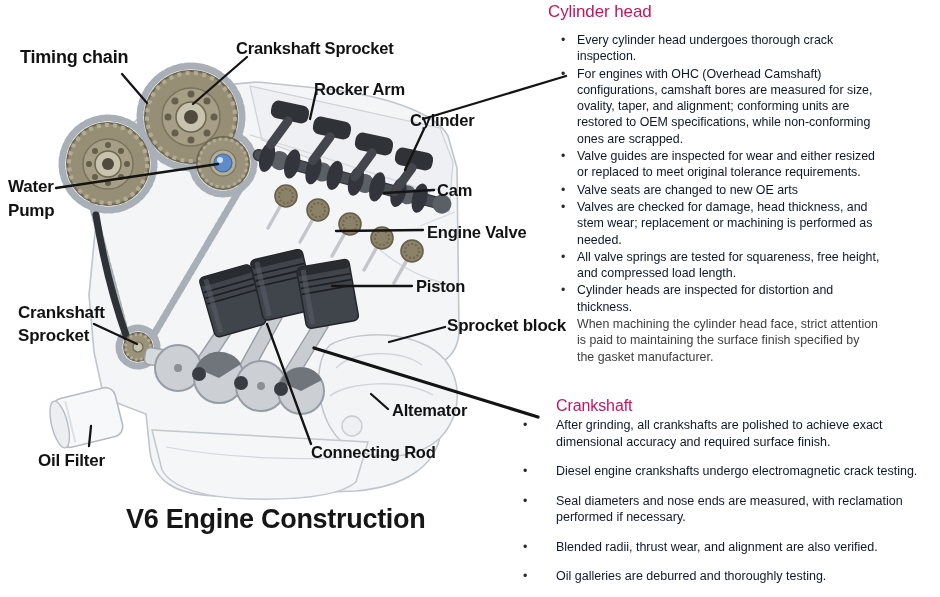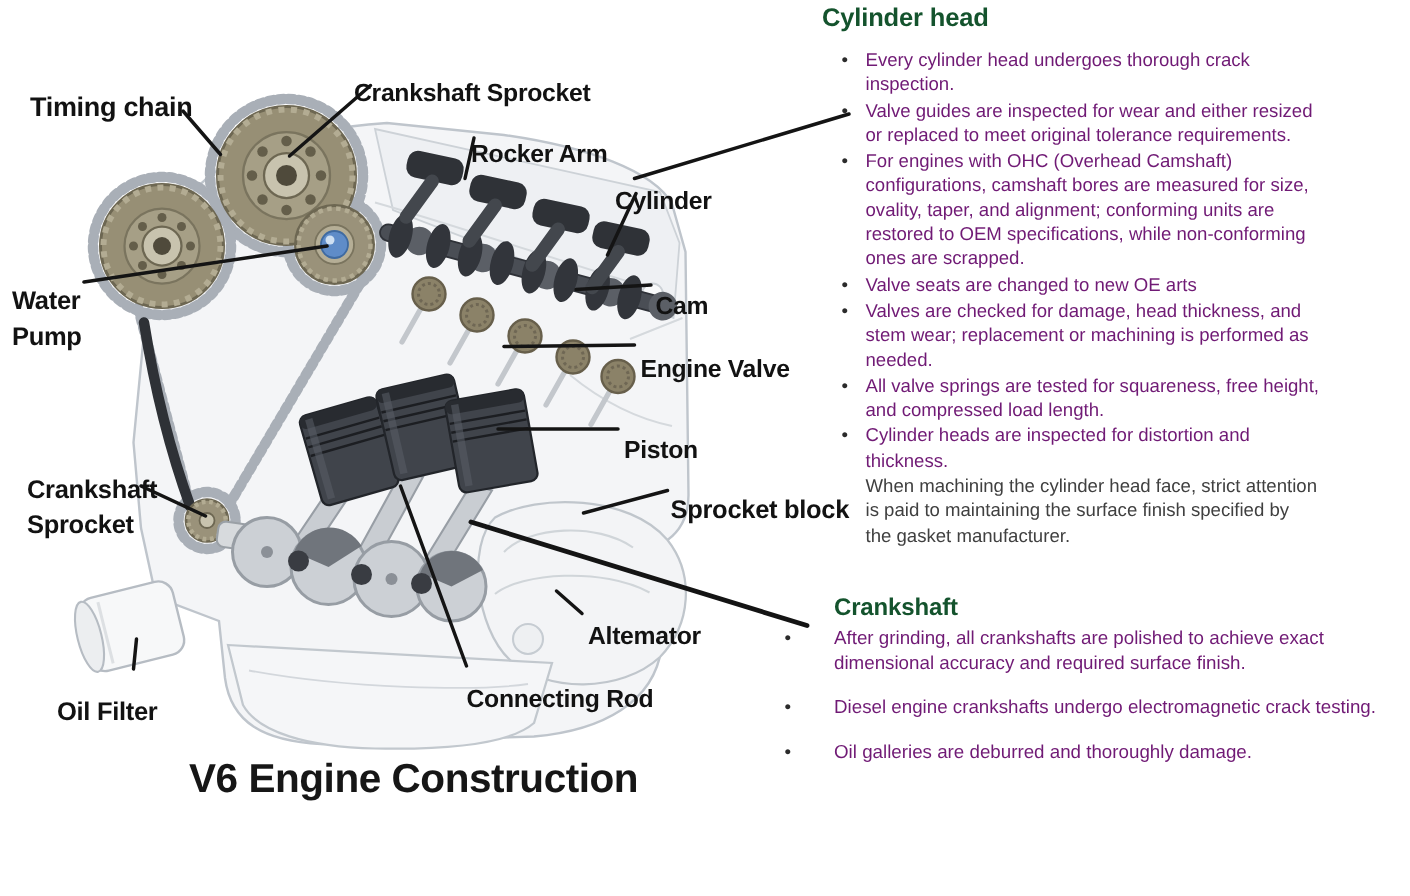--- a/index.html
+++ b/index.html
@@ -3,33 +3,33 @@
 <meta charset="utf-8">
 <style>
   html,body{margin:0;padding:0;background:#ffffff;}
   .canvas{
     position:relative;width:940px;height:597px;background:#ffffff;overflow:hidden;
     font-family:"Liberation Sans","DejaVu Sans",sans-serif;color:#2e2e2e;
   }
   .art{position:absolute;left:0;top:0;width:940px;height:597px;}
   .lbl{
     position:absolute;font-weight:bold;color:#121212;font-size:17px;line-height:24px;
-    white-space:pre-line;letter-spacing:-0.2px;margin-top:14px;
+    white-space:pre-line;letter-spacing:-0.2px;
   }
   .lbl.small{font-size:16.5px;}
   .title{
     position:absolute;left:126px;top:504px;font-size:27px;font-weight:bold;color:#161616;
     letter-spacing:-0.3px;
     text-align:right;
   }
   .sec h2{
-    margin:0;color:#14532d;font-weight:bold;letter-spacing:-0.1px;
+    margin:0;color:#be185d;font-weight:normal;letter-spacing:-0.1px;
   }
   .sec ul{list-style:none;margin:0;padding:0;}
-  .sec li{position:relative;color:#701a75;}
+  .sec li{position:relative;color:#0f172a;}
   .sec li::before{content:"\2022";position:absolute;color:#2b2b2b;}
   .sec-cyl{position:absolute;left:546px;top:2px;width:392px;}
   .sec-cyl h2{font-size:17px;margin:0 0 10px 2px;}
   .sec-cyl ul{width:334px;}
   .sec-cyl li{font-size:12.4px;line-height:16.3px;padding-left:31px;margin-bottom:1px;}
   .sec-cyl li::before{left:15px;}
   .sec-cyl .note{
     margin:0;padding-left:31px;width:334px;box-sizing:border-box;
     font-size:12.4px;line-height:16.3px;color:#404040;
   }
@@ -282,32 +282,34 @@
   <div class="lbl" style="left:38px;top:449px">Oil Filter</div>
   <div class="lbl small" style="left:392px;top:398px">Altemator</div>
   <div class="lbl small" style="left:311px;top:440px">Connecting Rod</div>
 
   <div class="title">V6 Engine Construction</div>
 
   <section class="sec sec-cyl">
     <h2>Cylinder head</h2>
     <ul>
       <li>Every cylinder head undergoes thorough crack inspection.</li>
+      <li>For engines with OHC (Overhead Camshaft) configurations, camshaft bores are measured for size, ovality, taper, and alignment; conforming units are restored to OEM specifications, while non-conforming ones are scrapped.</li>
       <li>Valve guides are inspected for wear and either resized or replaced to meet original tolerance requirements.</li>
-      <li>For engines with OHC (Overhead Camshaft) configurations, camshaft bores are measured for size, ovality, taper, and alignment; conforming units are restored to OEM specifications, while non-conforming ones are scrapped.</li>
       <li>Valve seats are changed to new OE arts</li>
       <li>Valves are checked for damage, head thickness, and stem wear; replacement or machining is performed as needed.</li>
       <li>All valve springs are tested for squareness, free height, and compressed load length.</li>
       <li>Cylinder heads are inspected for distortion and thickness.</li>
     </ul>
     <p class="note">When machining the cylinder head face, strict attention is paid to maintaining the surface finish specified by the gasket manufacturer.</p>
   </section>
 
   <section class="sec sec-crank">
     <h2>Crankshaft</h2>
     <ul>
       <li>After grinding, all crankshafts are polished to achieve exact dimensional accuracy and required surface finish.</li>
       <li>Diesel engine crankshafts undergo electromagnetic crack testing.</li>
-      <li>Oil galleries are deburred and thoroughly damage.</li>
+      <li>Seal diameters and nose ends are measured, with reclamation performed if necessary.</li>
+      <li>Blended radii, thrust wear, and alignment are also verified.</li>
+      <li>Oil galleries are deburred and thoroughly testing.</li>
     </ul>
   </section>
 
 </div>
 
 </body></html>

